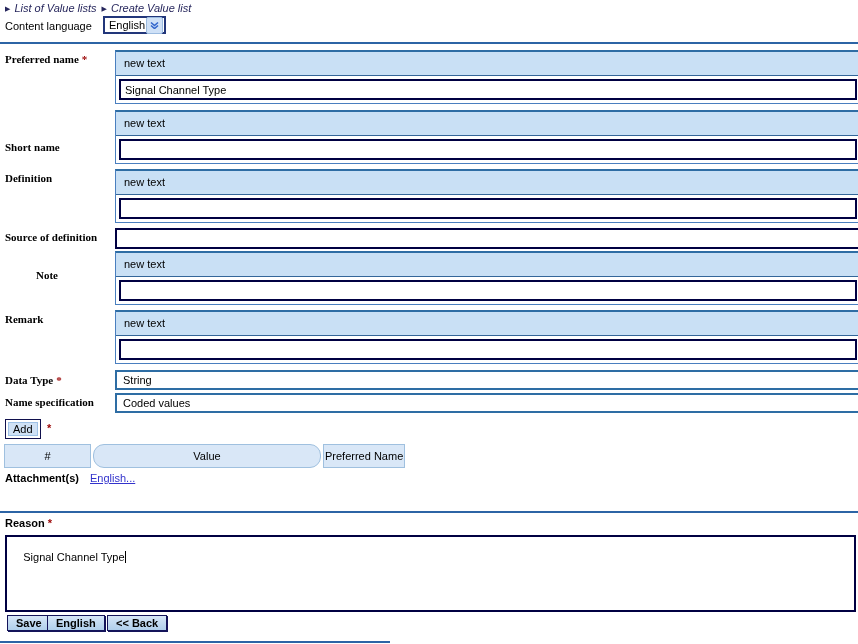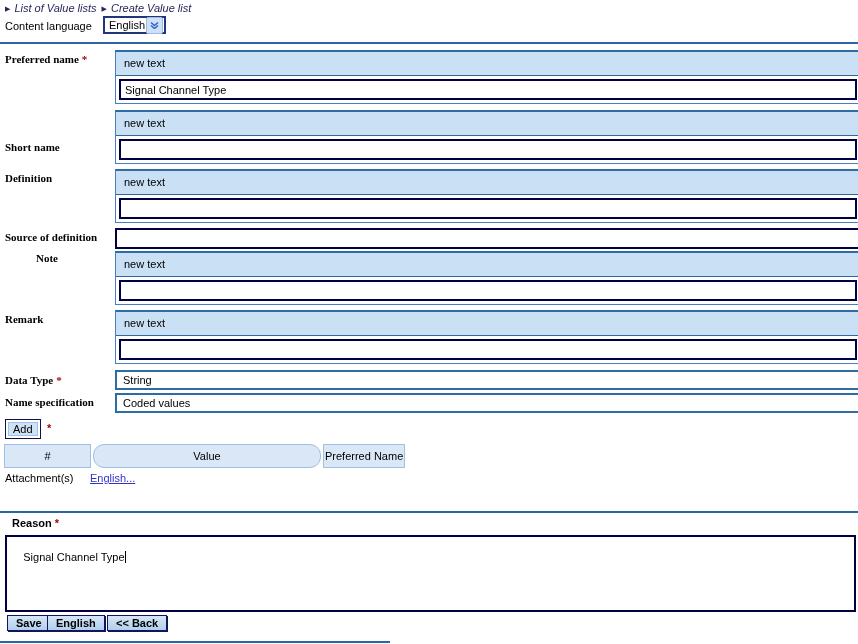--- a/index.html
+++ b/index.html
@@ -56,24 +56,24 @@
   .add-req{position:absolute;top:422px;left:44px;}
   
   .vtable{position:absolute;top:444px;left:2px;right:2px;border-collapse:separate;border-spacing:2px 0;}
   .vtable th{
     background:#d9e7f7;border:1px solid #9fc0df;height:20px;font-weight:normal;
     text-align:center;font-size:11px;color:#000;
   }
   .col-num{width:83px;}
   .col-value{width:224px;border-radius:11px;}
   
-  .attach-label{position:absolute;top:472px;left:5px;font-weight:normal;}
+  .attach-label{position:absolute;top:472px;left:5px;font-weight:bold;}
   .attach-link{position:absolute;top:472px;left:90px;color:#3333cc;text-decoration:underline;cursor:pointer;}
   
-  .reason-label{position:absolute;top:517px;left:12px;font-weight:bold;}
+  .reason-label{position:absolute;top:517px;left:5px;font-weight:bold;}
   .reason-box{
     position:absolute;top:535px;left:5px;width:851px;height:77px;box-sizing:border-box;
     border:2px solid #000042;background:#fff;padding:2px 4px;cursor:text;white-space:pre-wrap;
   }
   .caret{display:inline-block;width:1px;height:12px;background:#000;vertical-align:-2px;}
   
   .footer-btn{
     position:absolute;top:615px;height:16px;padding:0 8px;cursor:pointer;
     font-family:"Liberation Sans","DejaVu Sans",sans-serif;font-size:11px;font-weight:bold;color:#000;
     border:1px solid #14145a;box-shadow:1px 1px 0 #14145a;
@@ -131,21 +131,21 @@
     <div class="finner">
         <input class="darkinput" type="text" value="" style="">
       </div>
   </div>
 
   <div class="field-label" style="top:231px;">Source of definition</div>
   <div class="single-input" style="top:228px;">
     <input class="darkinput" type="text" value="" style="">
   </div>
 
-  <div class="field-label" style="top:252px;padding-left:31px;">Note</div>
+  <div class="field-label" style="top:269px;padding-left:31px;">Note</div>
   <div class="fgroup" style="top:251px;">
     <div class="fbar">new text</div>
     <div class="finner">
         <input class="darkinput" type="text" value="" style="">
       </div>
   </div>
 
   <div class="field-label" style="top:313px;">Remark</div>
   <div class="fgroup" style="top:310px;">
     <div class="fbar">new text</div>

